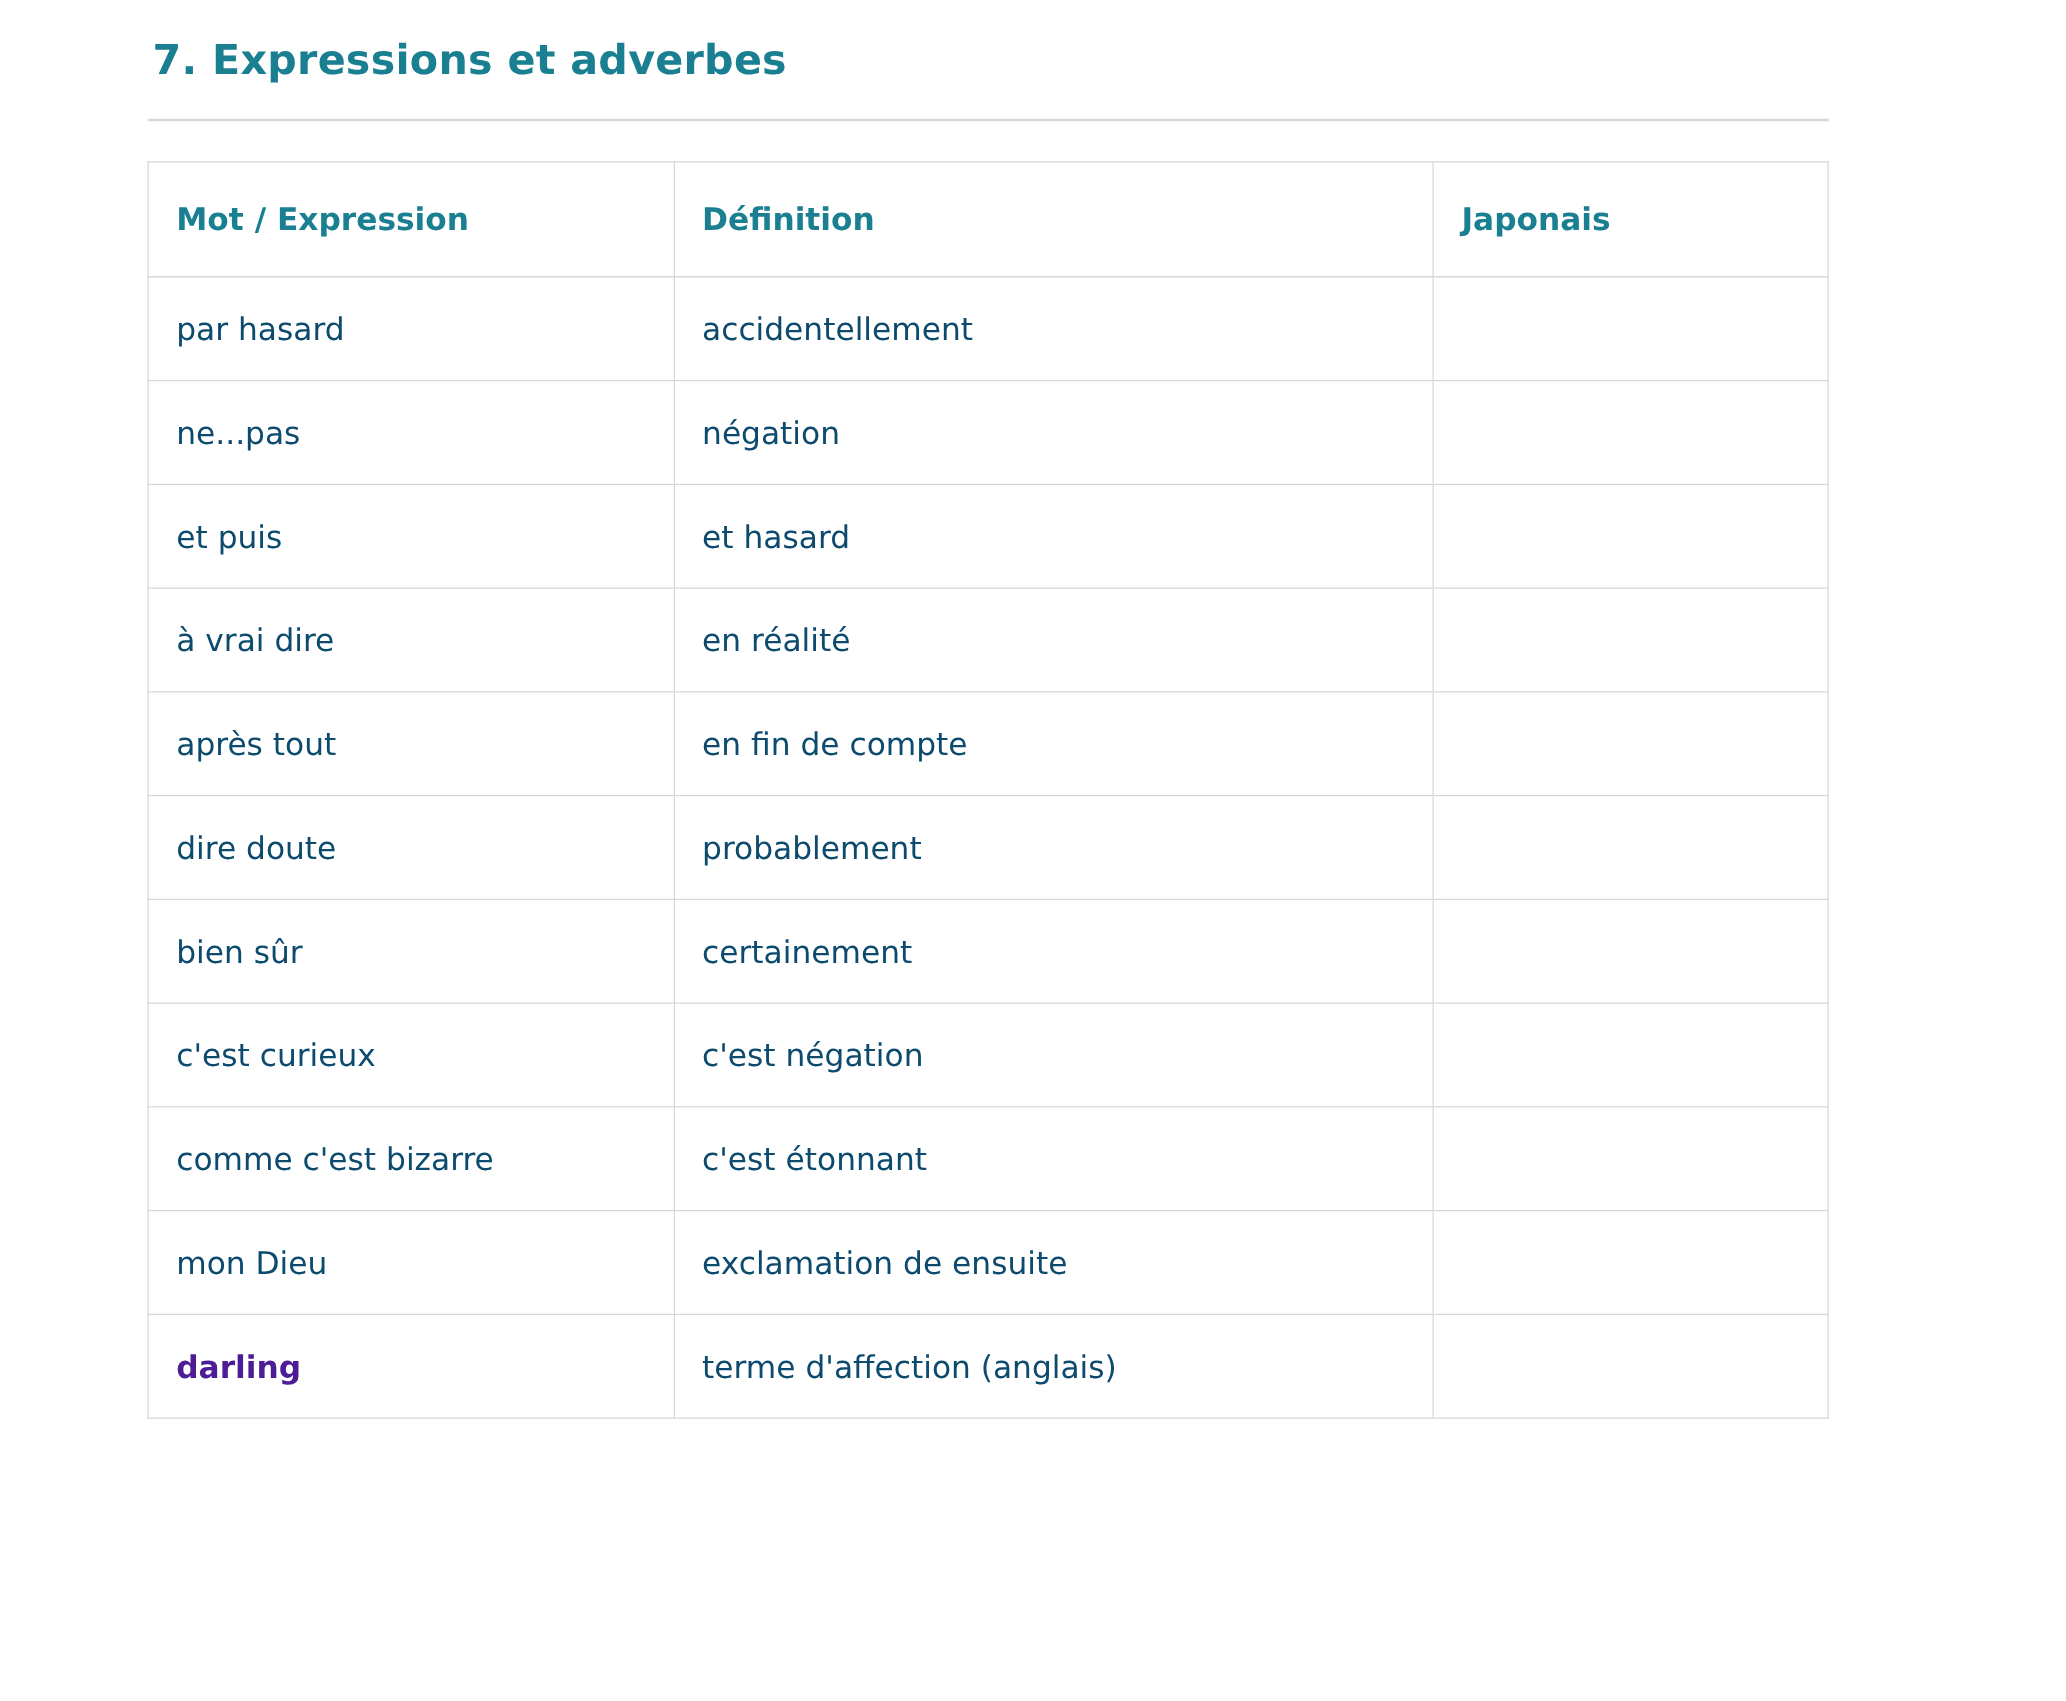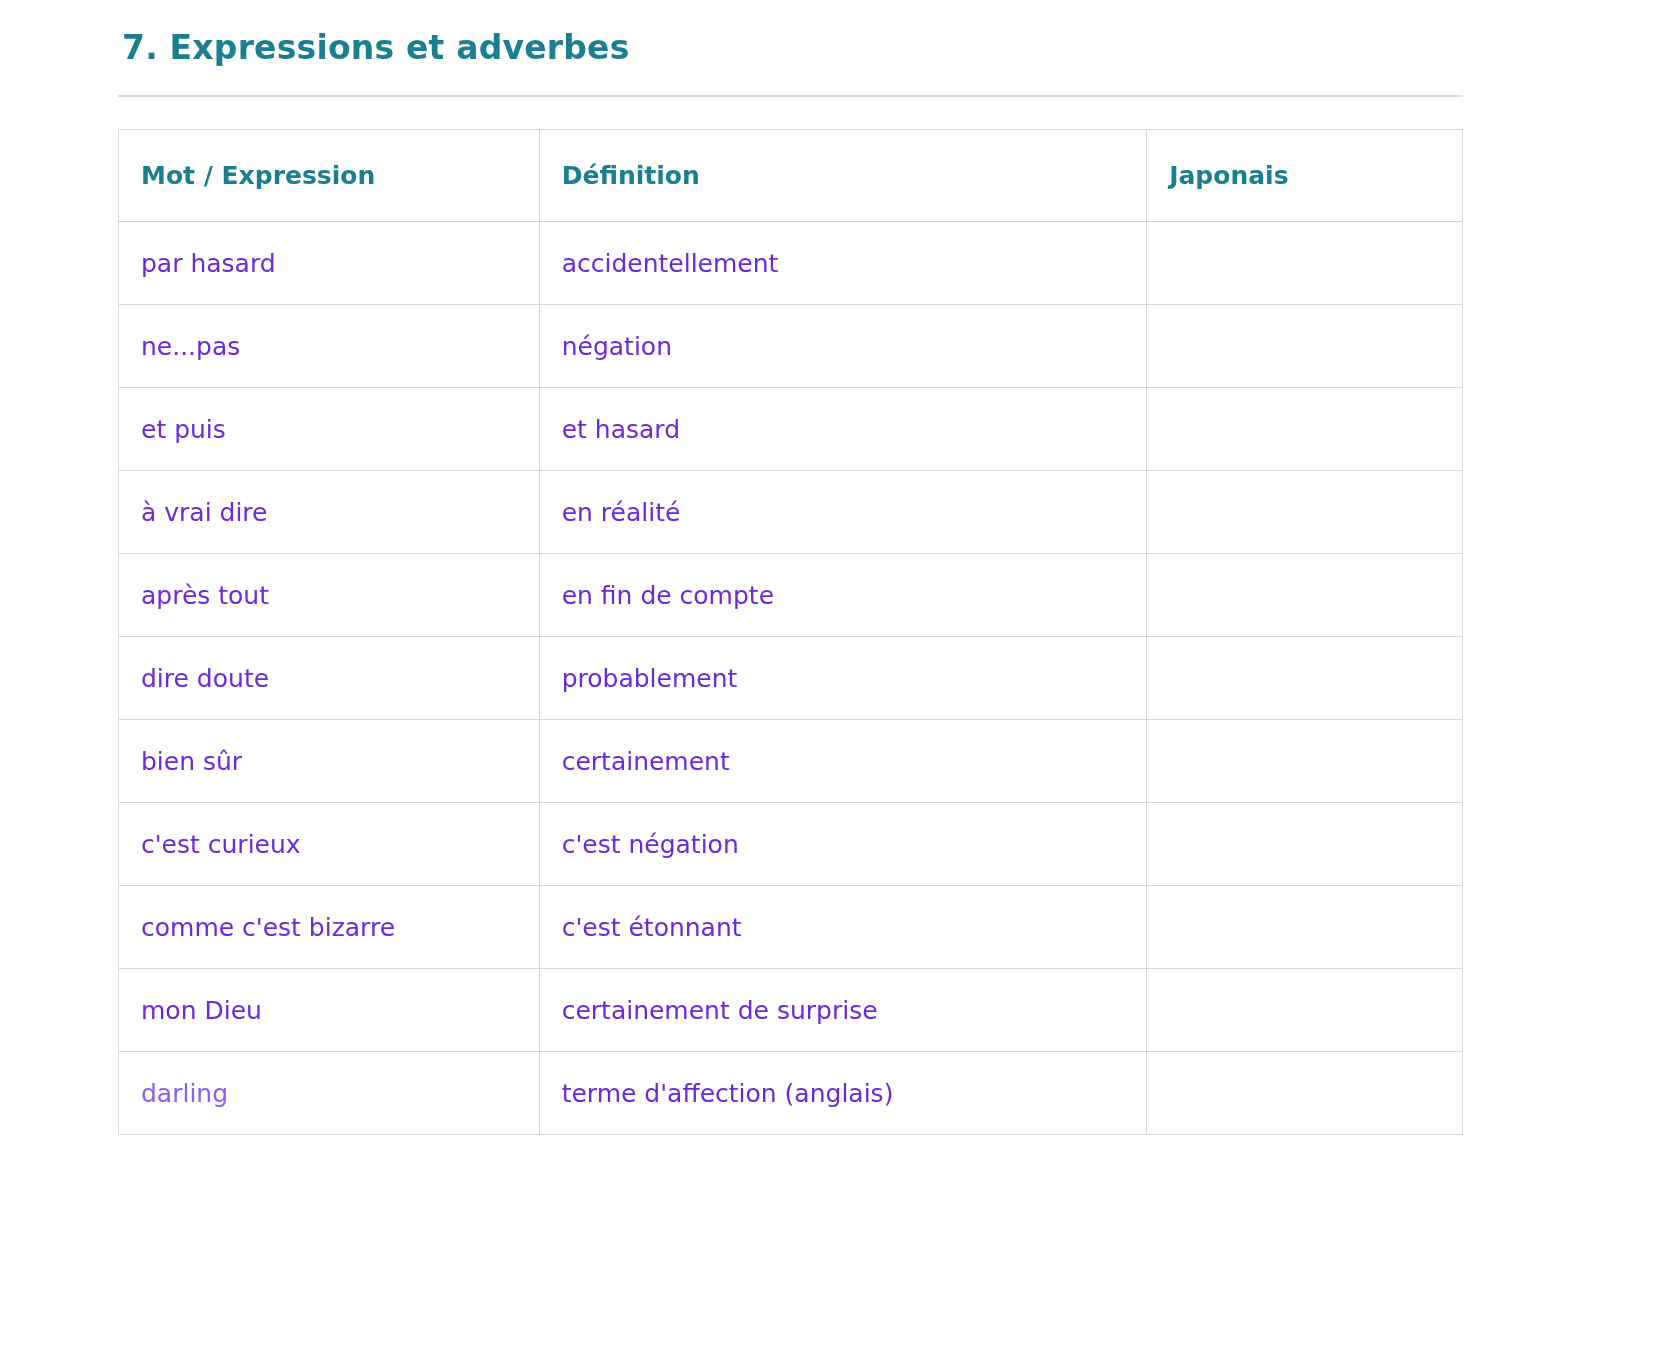--- a/index.html
+++ b/index.html
@@ -52,28 +52,28 @@
     font-weight: bold;
     padding: 28px 0 28px 22px;
     height: 92px;
     box-sizing: border-box;
   }
   table.vocab tbody td {
     height: 83px;
     box-sizing: border-box;
     padding: 0 0 0 22px;
     font-size: 25px;
-    color: #6d28d9;
+    color: #0c4a6e;
   }
   td.term {
     color: #eda02a;
   }
   td.term.plain {
-    color: #8b5cf6;
-    font-weight: normal;
+    color: #4c1d95;
+    font-weight: bold;
   }
   col.c-term { width: 31.3%; }
   col.c-def  { width: 45.2%; }
   col.c-jp   { width: 23.5%; }
   td.jp { }
 </style>
 </head>
 <body>
 
 <div class="page">
@@ -136,21 +136,21 @@
           <td class="def">c'est négation</td>
           <td class="jp"></td>
         </tr>
         <tr>
           <td class="term">comme c'est bizarre</td>
           <td class="def">c'est étonnant</td>
           <td class="jp"></td>
         </tr>
         <tr>
           <td class="term">mon Dieu</td>
-          <td class="def">certainement de surprise</td>
+          <td class="def">exclamation de ensuite</td>
           <td class="jp"></td>
         </tr>
         <tr>
           <td class="term plain">darling</td>
           <td class="def">terme d'affection (anglais)</td>
           <td class="jp"></td>
         </tr>
       </tbody>
   </table>
 

